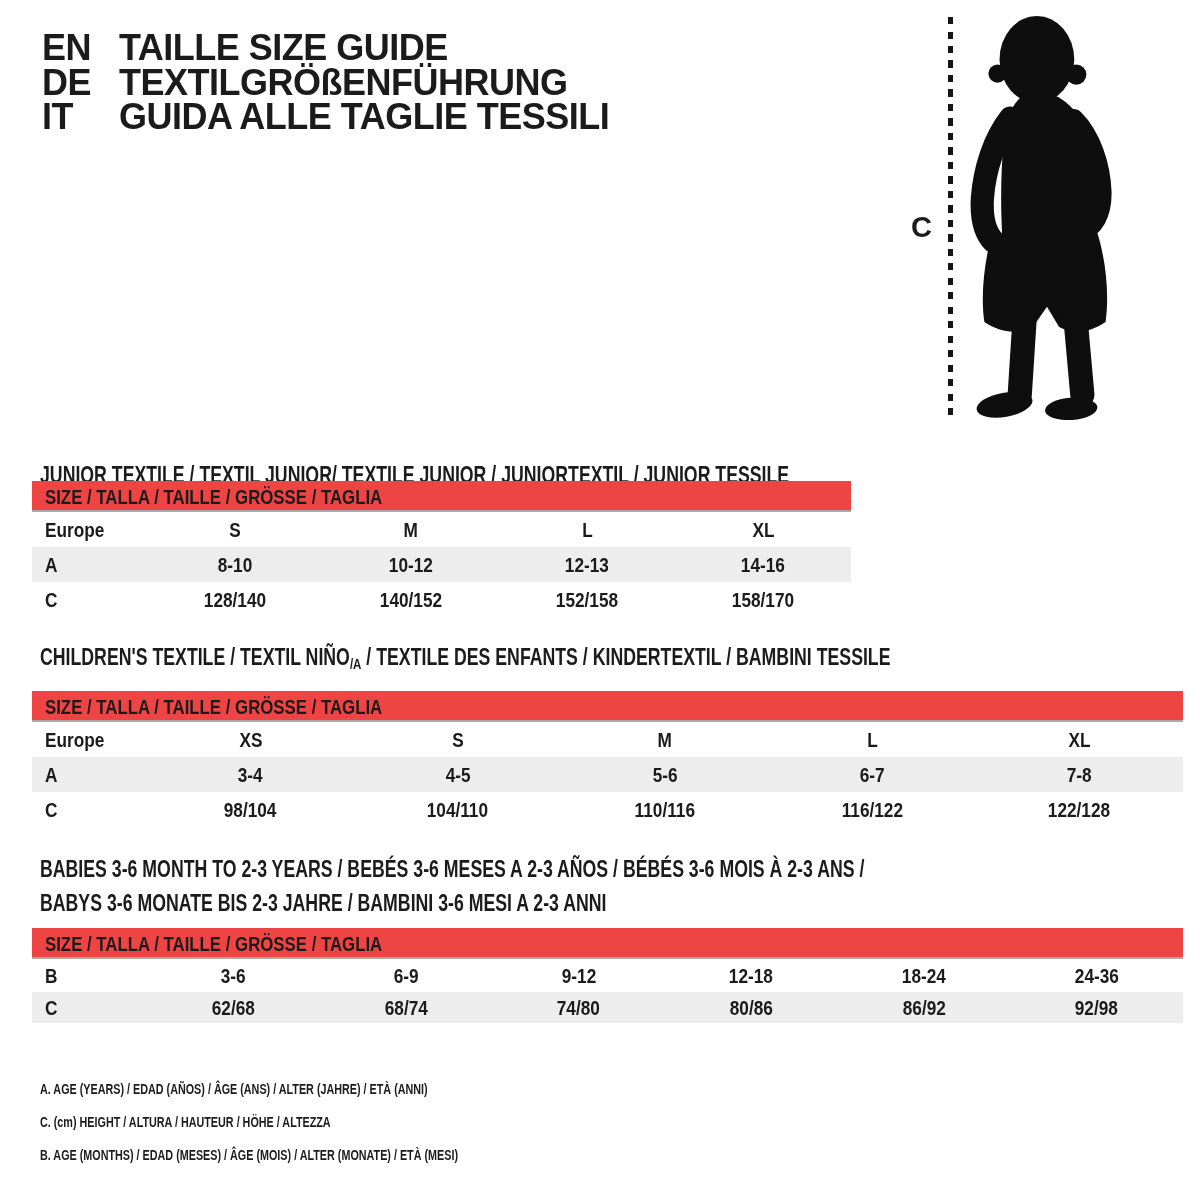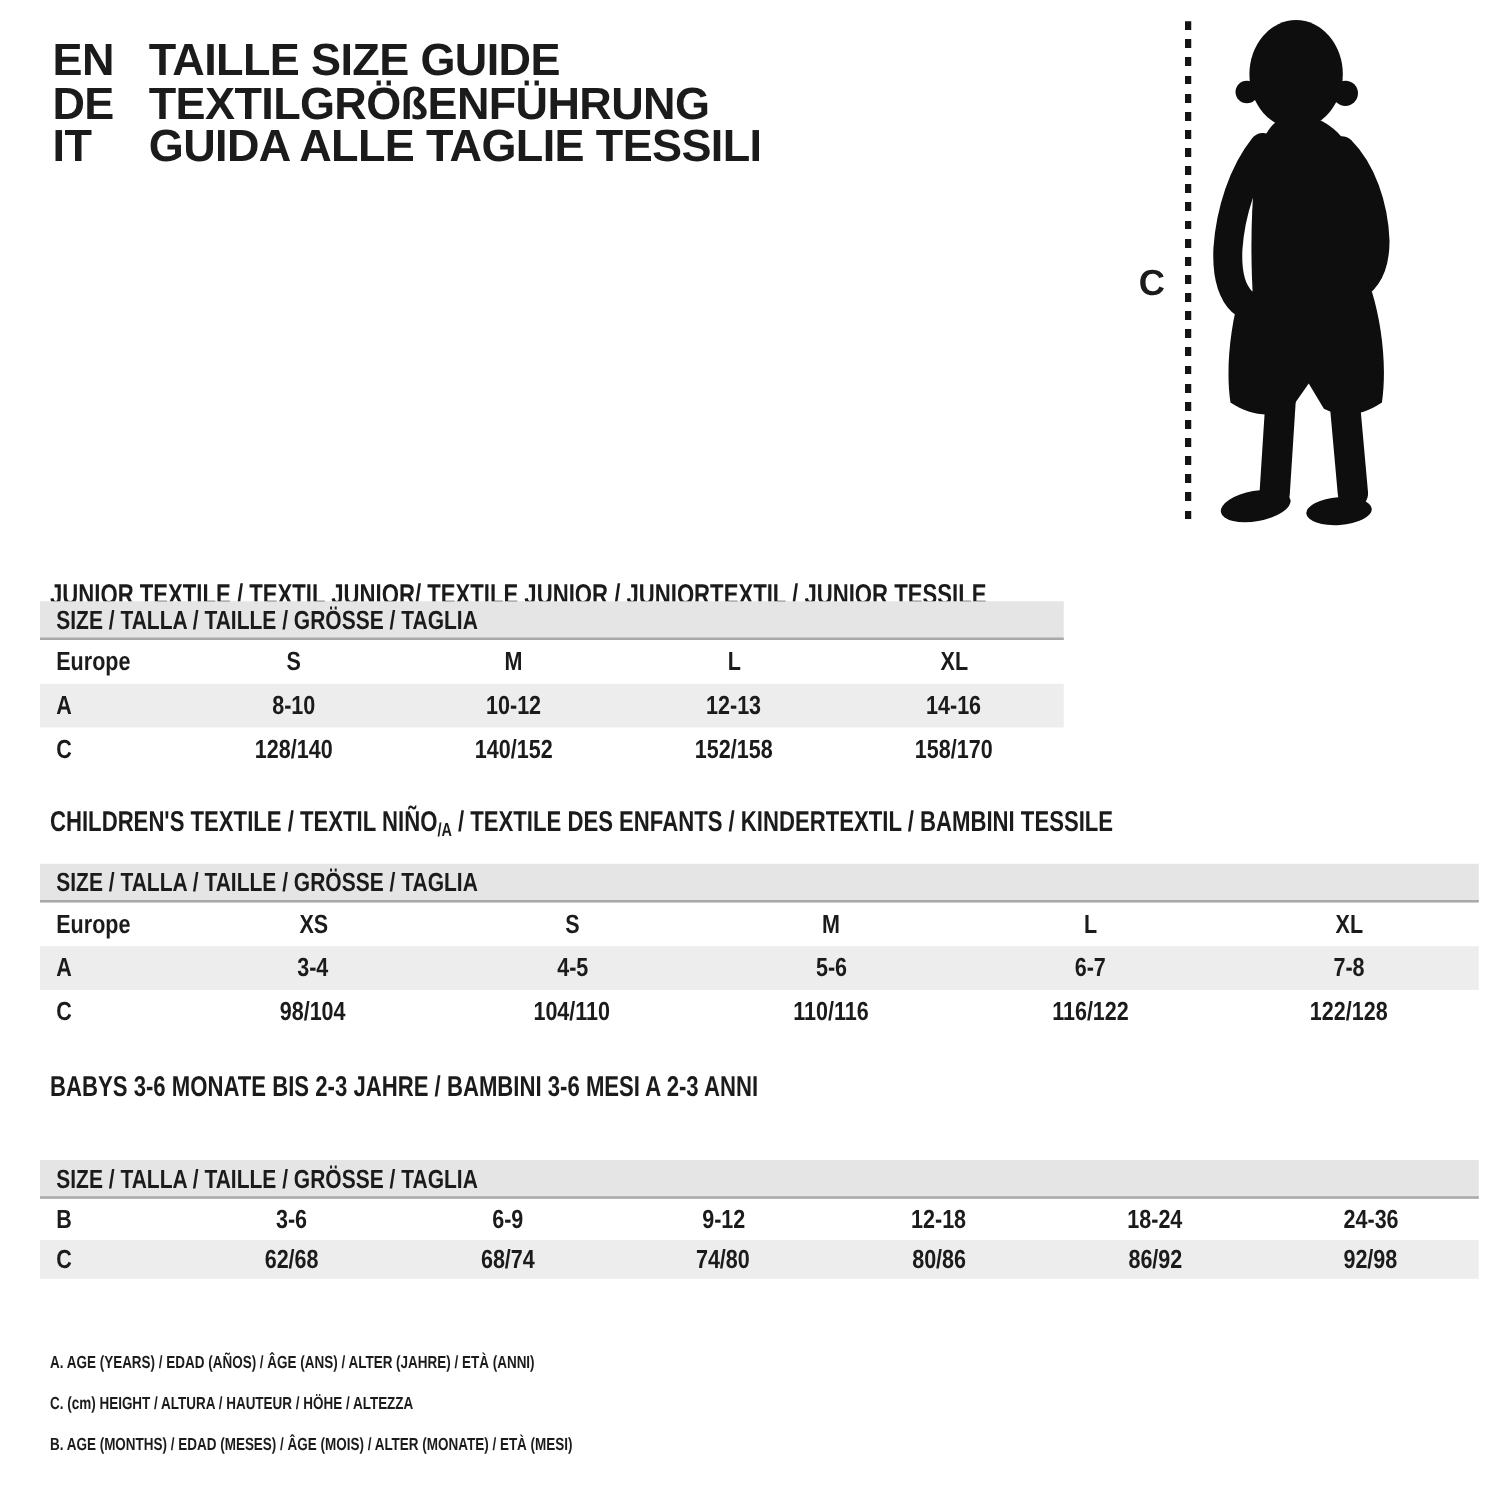--- a/index.html
+++ b/index.html
@@ -34,21 +34,21 @@
   .title-babies   { top:856px; }
   .title-babies .line { display:block; height:33.5px; }
   .tsub { font-size:15px; vertical-align:-4px; }
 
   
   .size-table { position:absolute; left:32px; font-size:21px; }
   .table-junior   { top:481px; width:819px; }
   .table-children { top:691px; width:1151px; }
   .table-babies   { top:928px; width:1151px; }
   .thead {
-    height:31px; background:#e5e5e5; box-shadow:inset 0 -2px 0 #a9a9a9;
+    height:31px; background:#ef4444; box-shadow:inset 0 -2px 0 #a9a9a9;
     display:flex; align-items:center; padding-left:13px; box-sizing:border-box;
   }
   .trow { display:flex; align-items:center; height:35px; }
   .h33  { height:33px; }
   .h31  { height:31px; }
   .alt  { background:#ededed; }
   .tlabel { width:115px; padding-left:13px; box-sizing:border-box; }
   .tcell  { flex:1; display:flex; justify-content:center; }
 
   
@@ -206,20 +206,21 @@
       <div class="tcell">
           <span class="t c82">116/122</span>
         </div>
       <div class="tcell">
           <span class="t c82">122/128</span>
         </div>
     </div>
   </div>
 
   <div class="section-title title-babies">
+    <span class="line"><span class="t c77">BABIES 3-6 MONTH TO 2-3 YEARS / BEBÉS 3-6 MESES A 2-3 AÑOS / BÉBÉS 3-6 MOIS À 2-3 ANS /</span></span>
     <span class="line"><span class="t c77">BABYS 3-6 MONATE BIS 2-3 JAHRE / BAMBINI 3-6 MESI A 2-3 ANNI</span></span>
   </div>
   <div class="size-table table-babies">
     <div class="thead">
       <span class="t c80l">SIZE / TALLA / TAILLE / GRÖSSE / TAGLIA</span>
     </div>
     <div class="trow h33">
       <div class="tlabel"><span class="t c82l">B</span></div>
       <div class="tcell">
           <span class="t c82">3-6</span>

